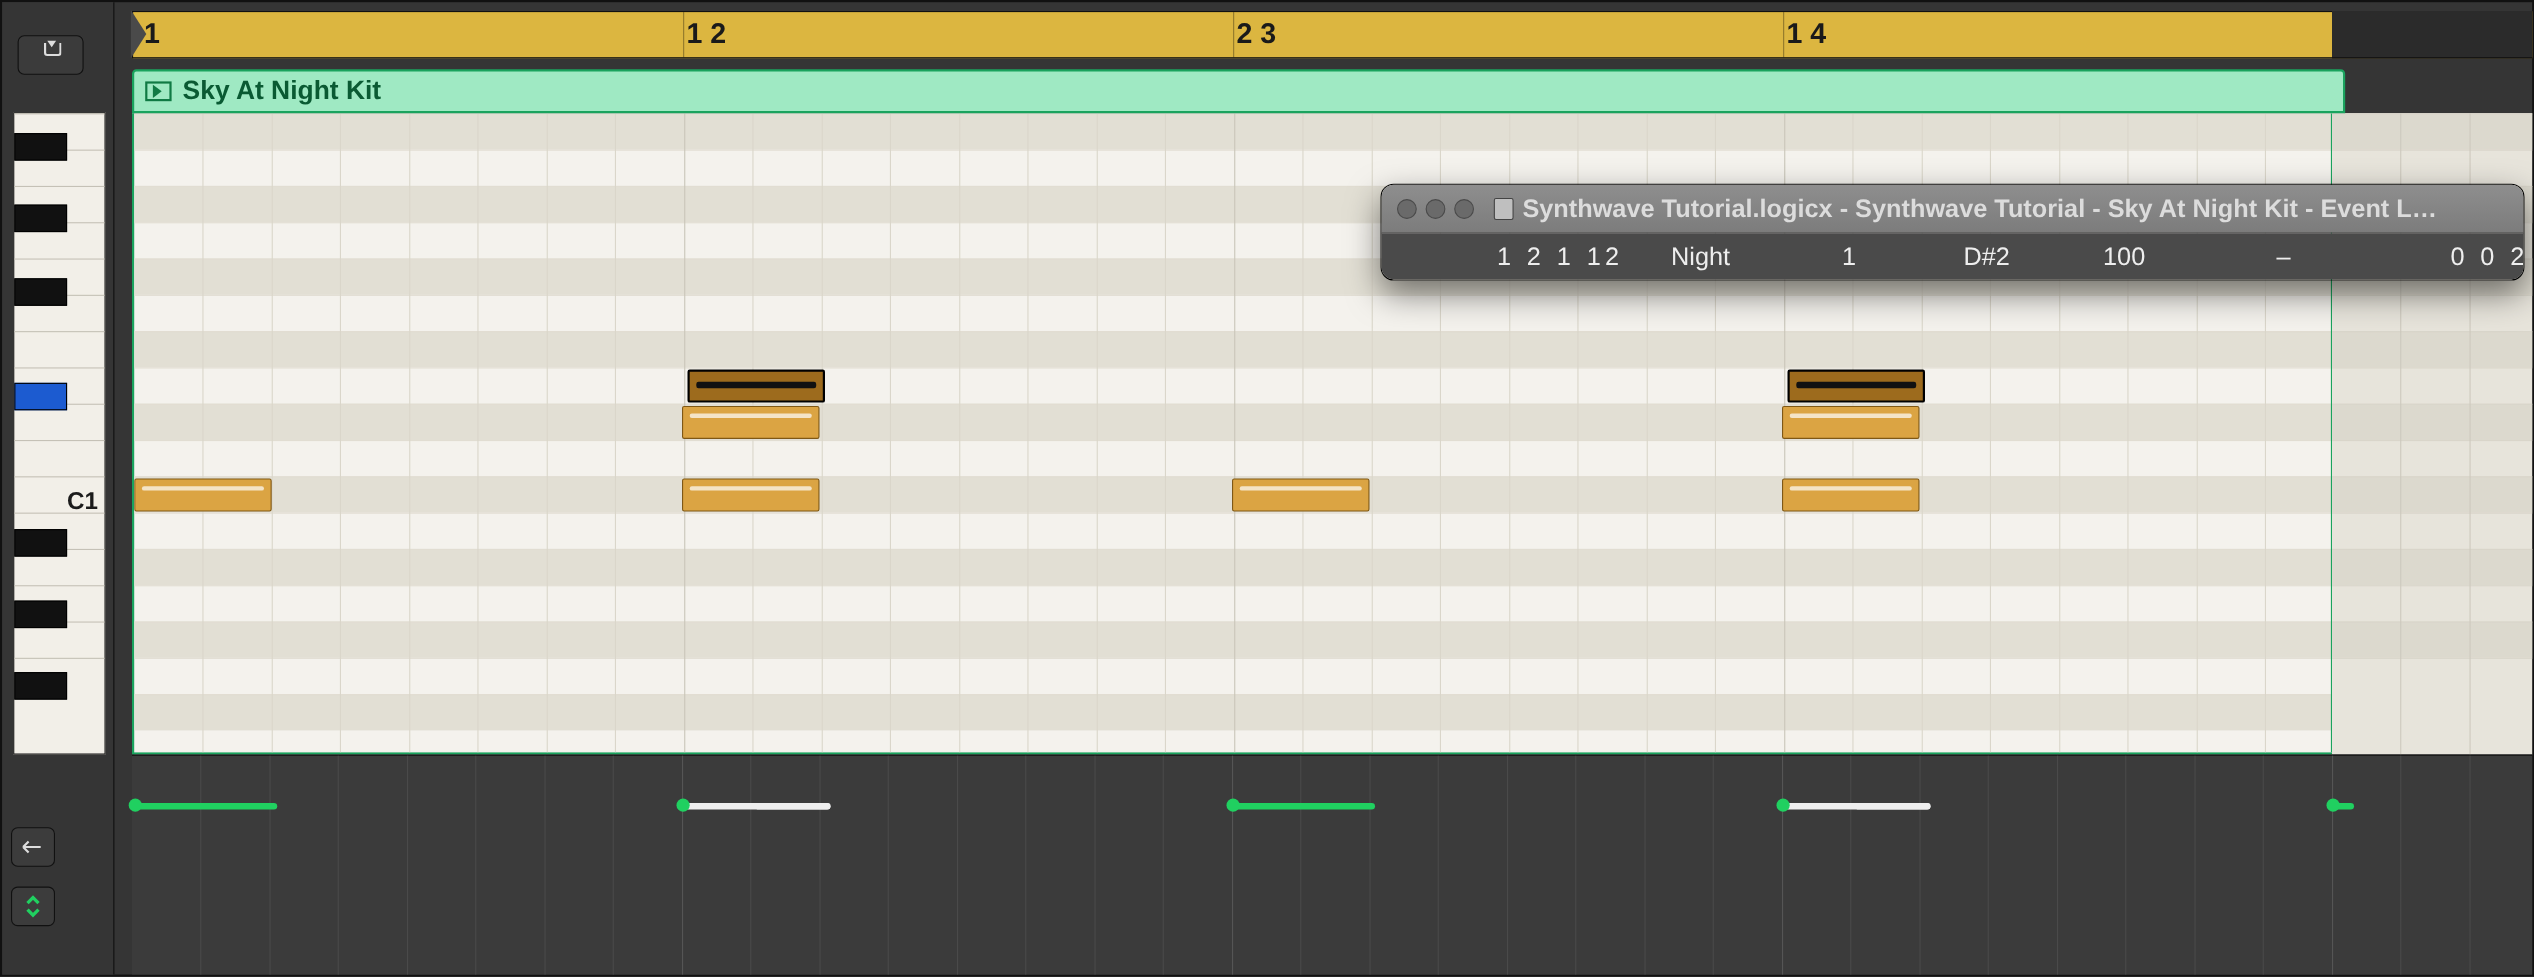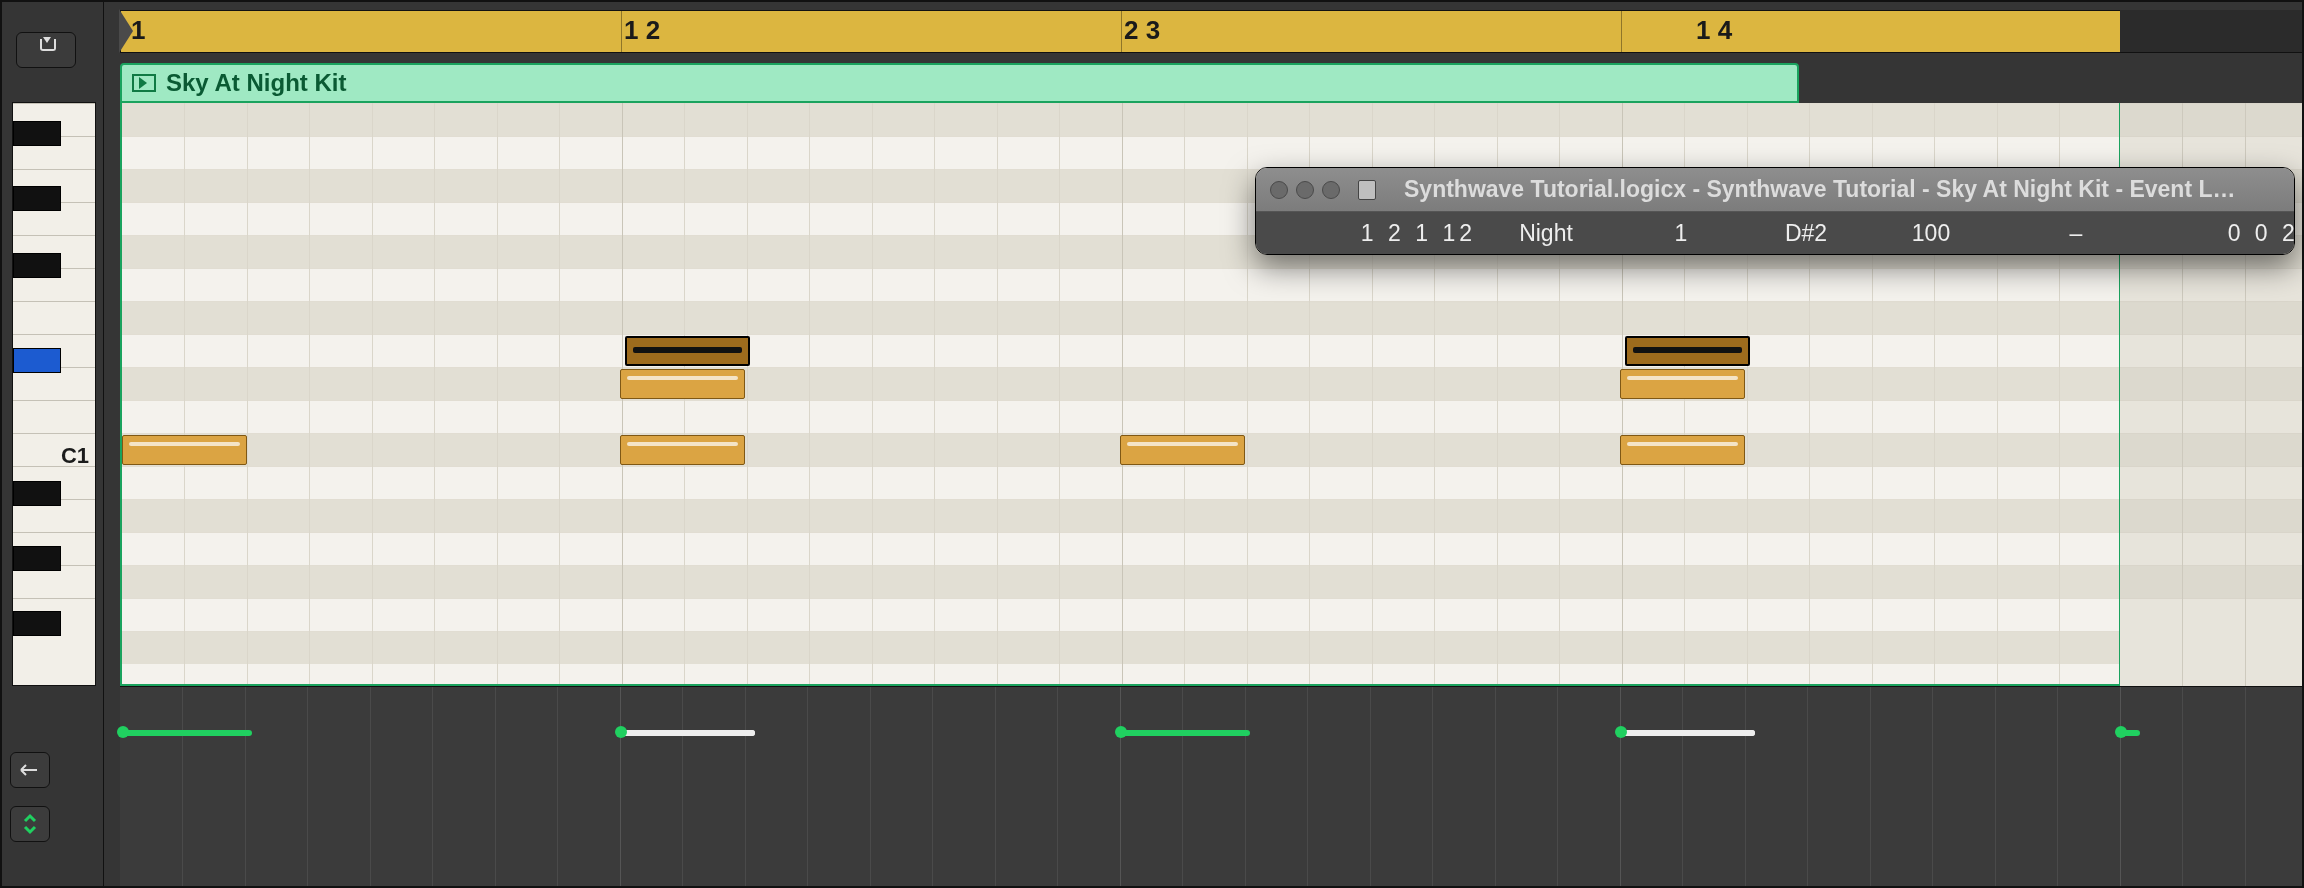--- a/index.html
+++ b/index.html
@@ -205,21 +205,21 @@
   .event-titlebar {
     height:44px; background:linear-gradient(#8e8e8e,#7c7c7c);
     border-bottom:1px solid #555;
     display:flex; align-items:center; gap:8px; padding:0 14px;
   }
   .traffic { width:18px; height:18px; border-radius:50%; background:#6a6a6a; border:1px solid #4a4a4a; }
   .event-titlebar .doc-ico {
     width:18px; height:20px; margin-left:10px; background:#bfbfbf; border:1px solid #444; border-radius:2px;
   }
   .event-titlebar .title {
-    font-size:23px; font-weight:600; color:#dcdcdc; margin-left:20px;
+    font-size:23px; font-weight:600; color:#dcdcdc; margin-left:0;
     white-space:nowrap; overflow:hidden; text-overflow:ellipsis;
   }
   .event-row {
     height:42px; background:#4a4a4a;
     display:grid;
     grid-template-columns: 200px 140px 130px 120px 130px 160px 170px;
     align-items:center;
     color:#eee; font-size:23px;
     padding:0 20px;
   }
@@ -281,30 +281,30 @@
     </div>
   </div>
 
   <div class="grid-area">
 
     <div class="ruler">
       <span class="ruler-playhead"></span>
       <span class="ruler-label" style="left:10px">1</span>
       <span class="ruler-label" style="left:503px">1 2</span>
       <span class="ruler-label" style="left:1003px">2 3</span>
-      <span class="ruler-label" style="left:1575px">1 4</span>
+      <span class="ruler-label" style="left:1503px">1 4</span>
       <span class="ruler-label" style="left:2003px">2</span>
       <div class="maj-tick" style="left:500px"></div>
       <div class="maj-tick" style="left:1000px"></div>
       <div class="maj-tick" style="left:1500px"></div>
       <div class="maj-tick" style="left:2000px"></div>
     </div>
     <div class="ruler-tail" style="left:2016px"></div>
 
-    <div class="region-header" style="width:1679px">
+    <div class="region-header" style="width:2012px">
       <span class="play-ico"></span>
       <span class="title">Sky At Night Kit</span>
     </div>
 
     <div class="note-canvas" style="width:2000px">
       <div class="end-border" style="left:1997px"></div>
 
       <div class="row dark" style="top:0"></div>
       <div class="row" style="top:33px"></div>
       <div class="row dark" style="top:66px"></div>

